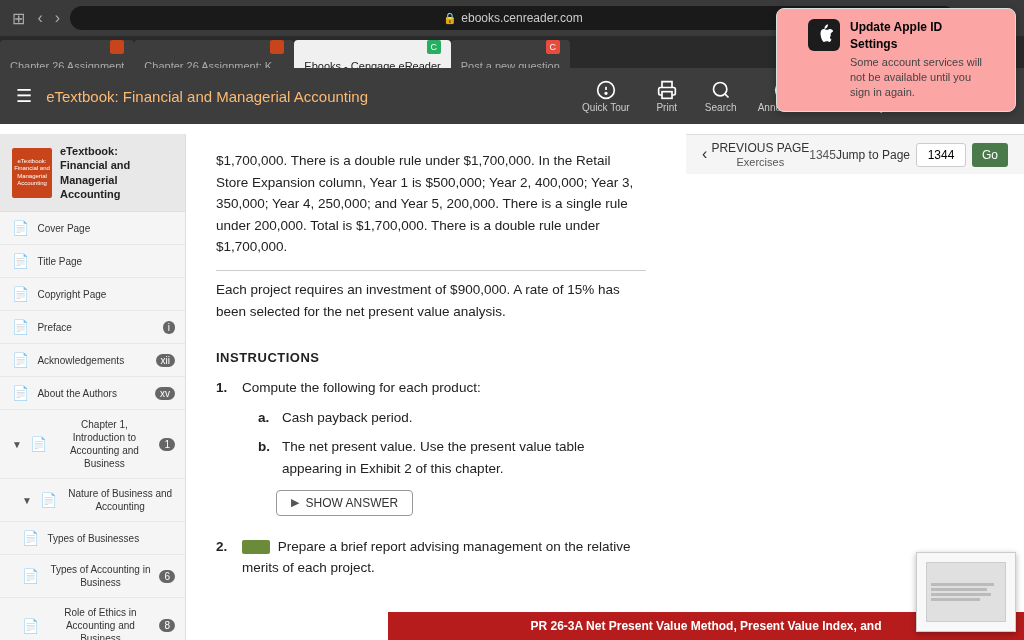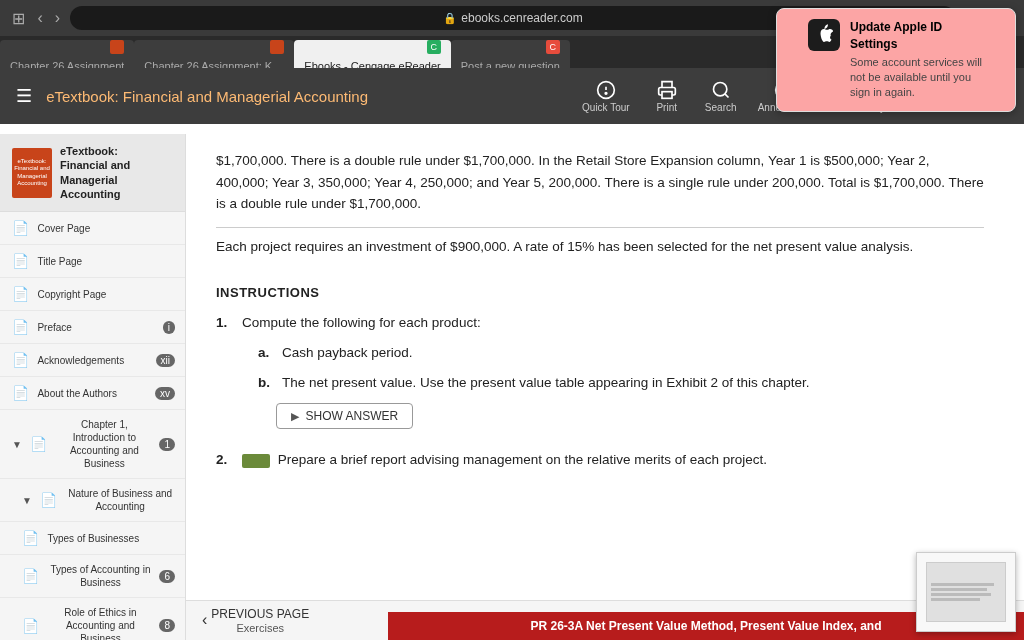--- a/index.html
+++ b/index.html
@@ -566,21 +566,21 @@
         <div class="sidebar-item" style="padding-left:22px;">
           <div class="sidebar-item-left">
             <span class="sidebar-item-icon">📄</span>
             <span class="sidebar-item-label">Role of Ethics in Accounting and Business</span>
           </div>
           <span class="sidebar-item-badge">8</span>
         </div>
 
       </div>
 
-      <div style="display:flex; flex-direction:column; flex:1; overflow:hidden; position:relative;">
+      <div style="display:flex; flex-direction:row; flex:1; overflow:hidden; position:relative;">
 
         <div class="content-area">
           <div class="content-inner">
             <p class="content-text">$1,700,000. There is a double rule under $1,700,000. In the Retail Store Expansion column, Year 1 is $500,000; Year 2, 400,000; Year 3, 350,000; Year 4, 250,000; and Year 5, 200,000. There is a single rule under 200,000. Total is $1,700,000. There is a double rule under $1,700,000.</p>
             <hr class="divider-line">
             <p class="content-text">Each project requires an investment of $900,000. A rate of 15% has been selected for the net present value analysis.</p>
             <br>
             <div class="instructions-heading">INSTRUCTIONS</div>
 
             <ol class="instruction-list">

